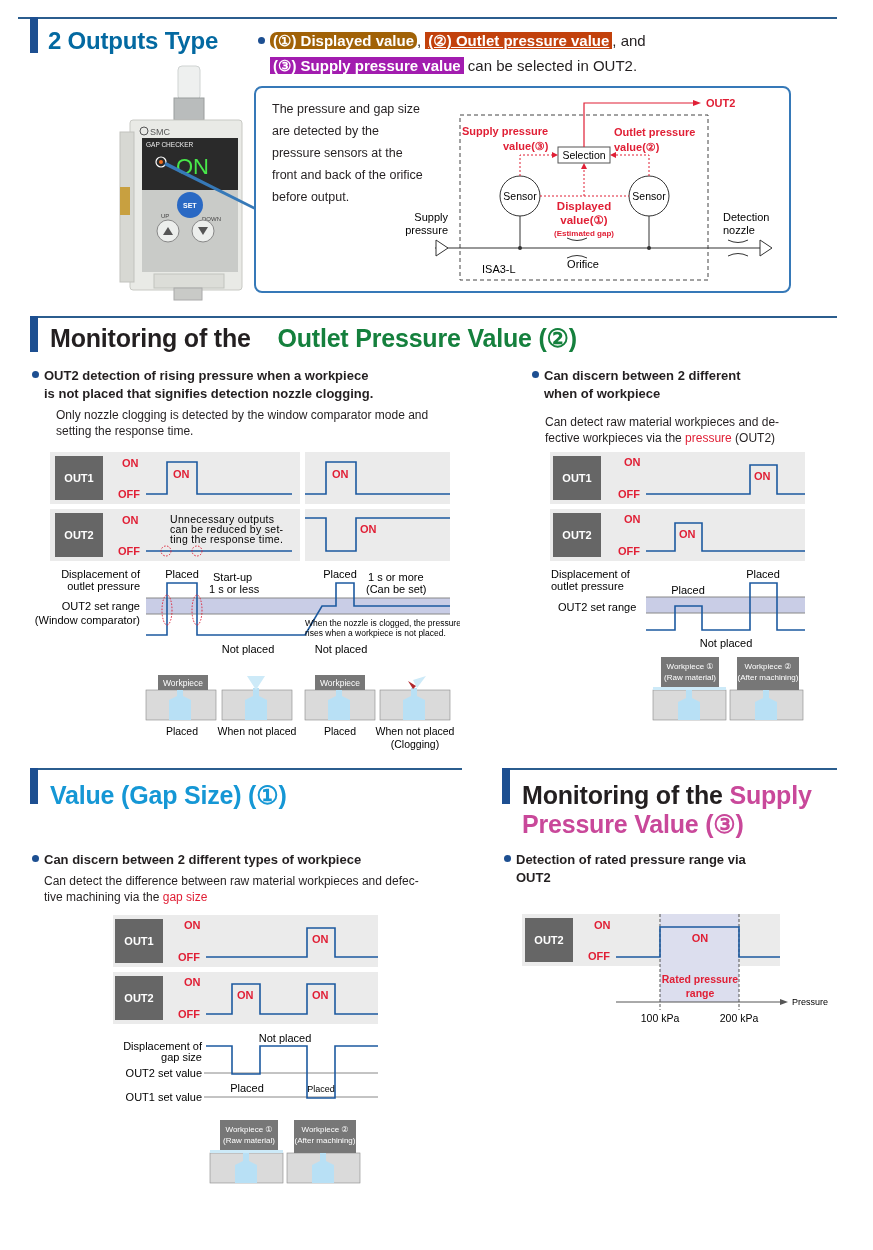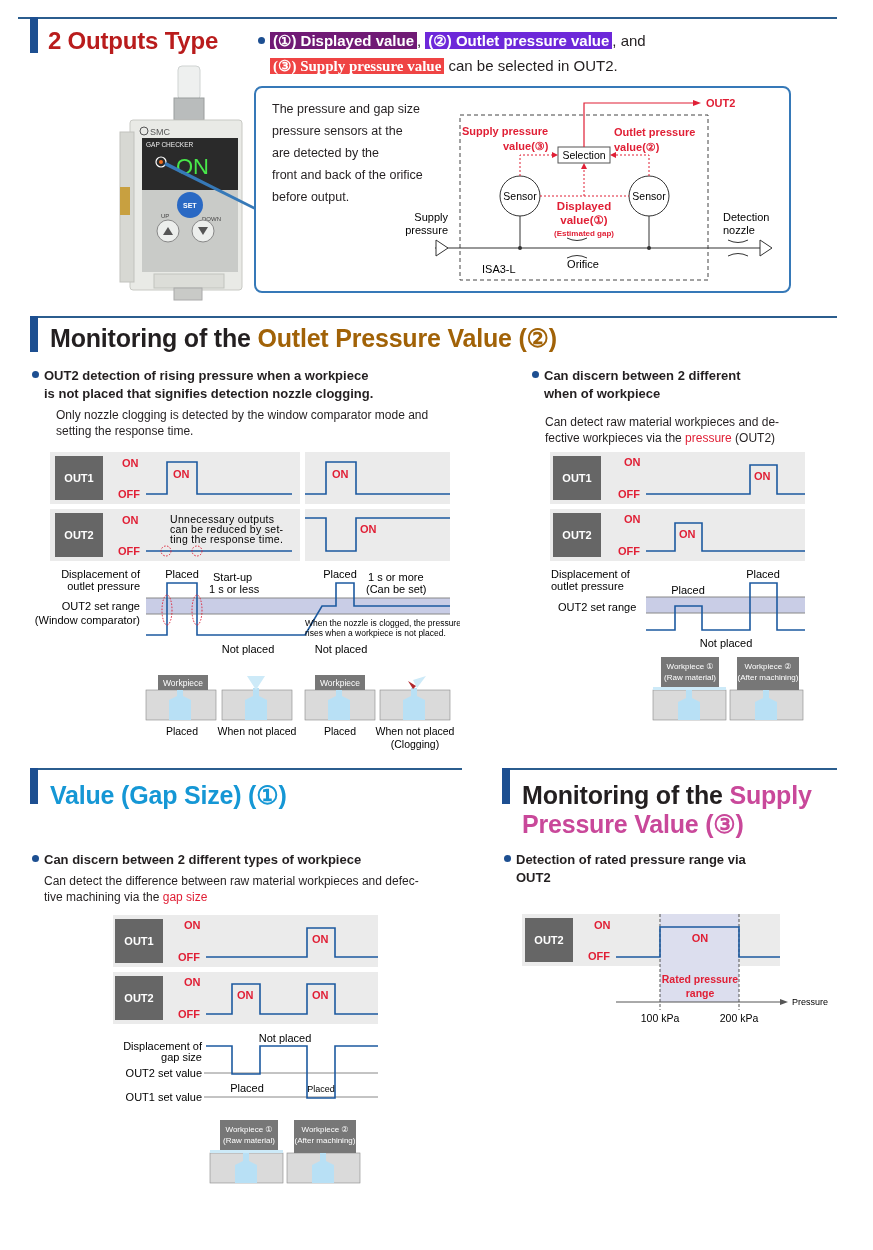--- a/index.html
+++ b/index.html
@@ -3,39 +3,39 @@
 <meta charset="utf-8">
 <style>
   * { box-sizing: border-box; margin: 0; padding: 0; }
   html, body { width: 873px; height: 1250px; background: #fff; overflow: hidden; }
   body { font-family: "Liberation Sans", sans-serif; color: #231f20; position: relative; }
   .abs { position: absolute; }
   .topline { position: absolute; height: 2px; background: #2b5d8e; }
   .sec-bar { position: absolute; width: 8px; background: #1d4f91; }
   .h2 { font-weight: bold; font-size: 25px; line-height: 29px; color: #231f20; letter-spacing: -0.2px; }
   .c-blue { color: #1597d5; }
-  .c-teal { color: #a16207; }
+  .c-teal { color: #15803d; margin-left: 20px; }
   .c-pink { color: #c9489a; }
   .c-red { color: #e01f35; }
   .hl { color: #fff; padding: 0 3px; font-weight: bold; }
-  .hl-blue { background: #701a75; }
-  .hl-teal { background: #6d28d9; }
-  .hl-pink { background: #ef4444; font-family: Liberation Serif, serif; }
+  .hl-blue { background: #a16207; border-radius: 7px; }
+  .hl-teal { background: #c2410c; text-decoration: underline; }
+  .hl-pink { background: #a21caf; }
   .bullet-dot { display: inline-block; width: 7px; height: 7px; border-radius: 50%; background: #1d4f91; margin-right: 5px; vertical-align: middle; position: relative; top: -2px; }
   .lead { font-weight: bold; font-size: 13px; line-height: 18px; color: #231f20; }
   .body { font-size: 12px; line-height: 16px; color: #231f20; }
   svg text { font-family: "Liberation Sans", sans-serif; }
   .callout { position: absolute; left: 254px; top: 86px; width: 537px; height: 207px; border: 2px solid #3679b8; border-radius: 8px; background: #fff; }
 </style>
 </head>
 <body>
 
 <div class="topline" style="left:18px; top:17px; width:819px;"></div>
 <div class="sec-bar" style="left:30px; top:17px; height:36px;"></div>
-<div class="abs h2" style="left:48px; top:26px; color:#b91c1c; font-size:24px;">2 Outputs Type</div>
+<div class="abs h2" style="left:48px; top:26px; color:#0369a1; font-size:24px;">2 Outputs Type</div>
 
 <div class="abs" style="left:258px; top:28px; font-size:15px; line-height:25px; width:560px;">
   <span class="bullet-dot"></span><span class="hl hl-blue">(①) Displayed value</span><span>,</span>
   <span class="hl hl-teal">(②) Outlet pressure value</span><span>, and</span><br>
   <span style="display:inline-block; width:12px;"></span><span class="hl hl-pink">(③) Supply pressure value</span><span> can be selected in OUT2.</span>
 </div>
 
 <svg class="abs" style="left:118px; top:62px;" width="150" height="240" viewBox="0 0 150 240">
   <rect x="60" y="4" width="22" height="34" rx="4" fill="#eef0ef" stroke="#cfd3d2"></rect>
   <rect x="56" y="36" width="30" height="22" fill="#b9bcbc" stroke="#9a9d9d"></rect>
@@ -59,22 +59,22 @@
   <circle cx="85" cy="169" r="11" fill="#eceeec" stroke="#888"></circle>
   <path d="M80 165 L90 165 L85 173 Z" fill="#555"></path>
   <rect x="36" y="212" width="70" height="14" fill="#dcddd8" stroke="#c2c3be"></rect>
   <rect x="56" y="226" width="28" height="12" fill="#c9cac7" stroke="#aaa"></rect>
   <path d="M48 100 L137 145 L137 148 L46 103 Z" fill="#3679b8"></path>
 </svg>
 
 <div class="callout"></div>
 <div class="abs" style="left:272px; top:98px; font-size:12.5px; line-height:22px; width:200px;">
   <div>The pressure and gap size</div>
+  <div>are detected by the</div>
   <div>pressure sensors at the</div>
-  <div>are detected by the</div>
   <div>front and back of the orifice</div>
   <div>before output.</div>
 </div>
 
 <svg class="abs" style="left:390px; top:90px;" width="400" height="200" viewBox="0 0 400 200">
   <rect x="70" y="25" width="248" height="165" fill="none" stroke="#444" stroke-dasharray="4,3"></rect>
   <line x1="45" y1="158" x2="370" y2="158" stroke="#333" stroke-width="1.2"></line>
   <path d="M46 150 L58 158 L46 166 Z" fill="#fff" stroke="#333"></path>
   <path d="M370 150 L382 158 L370 166 Z" fill="#fff" stroke="#333"></path>
   <path d="M338 150 Q348 155 358 150 M338 166 Q348 161 358 166" stroke="#333" fill="none"></path>

